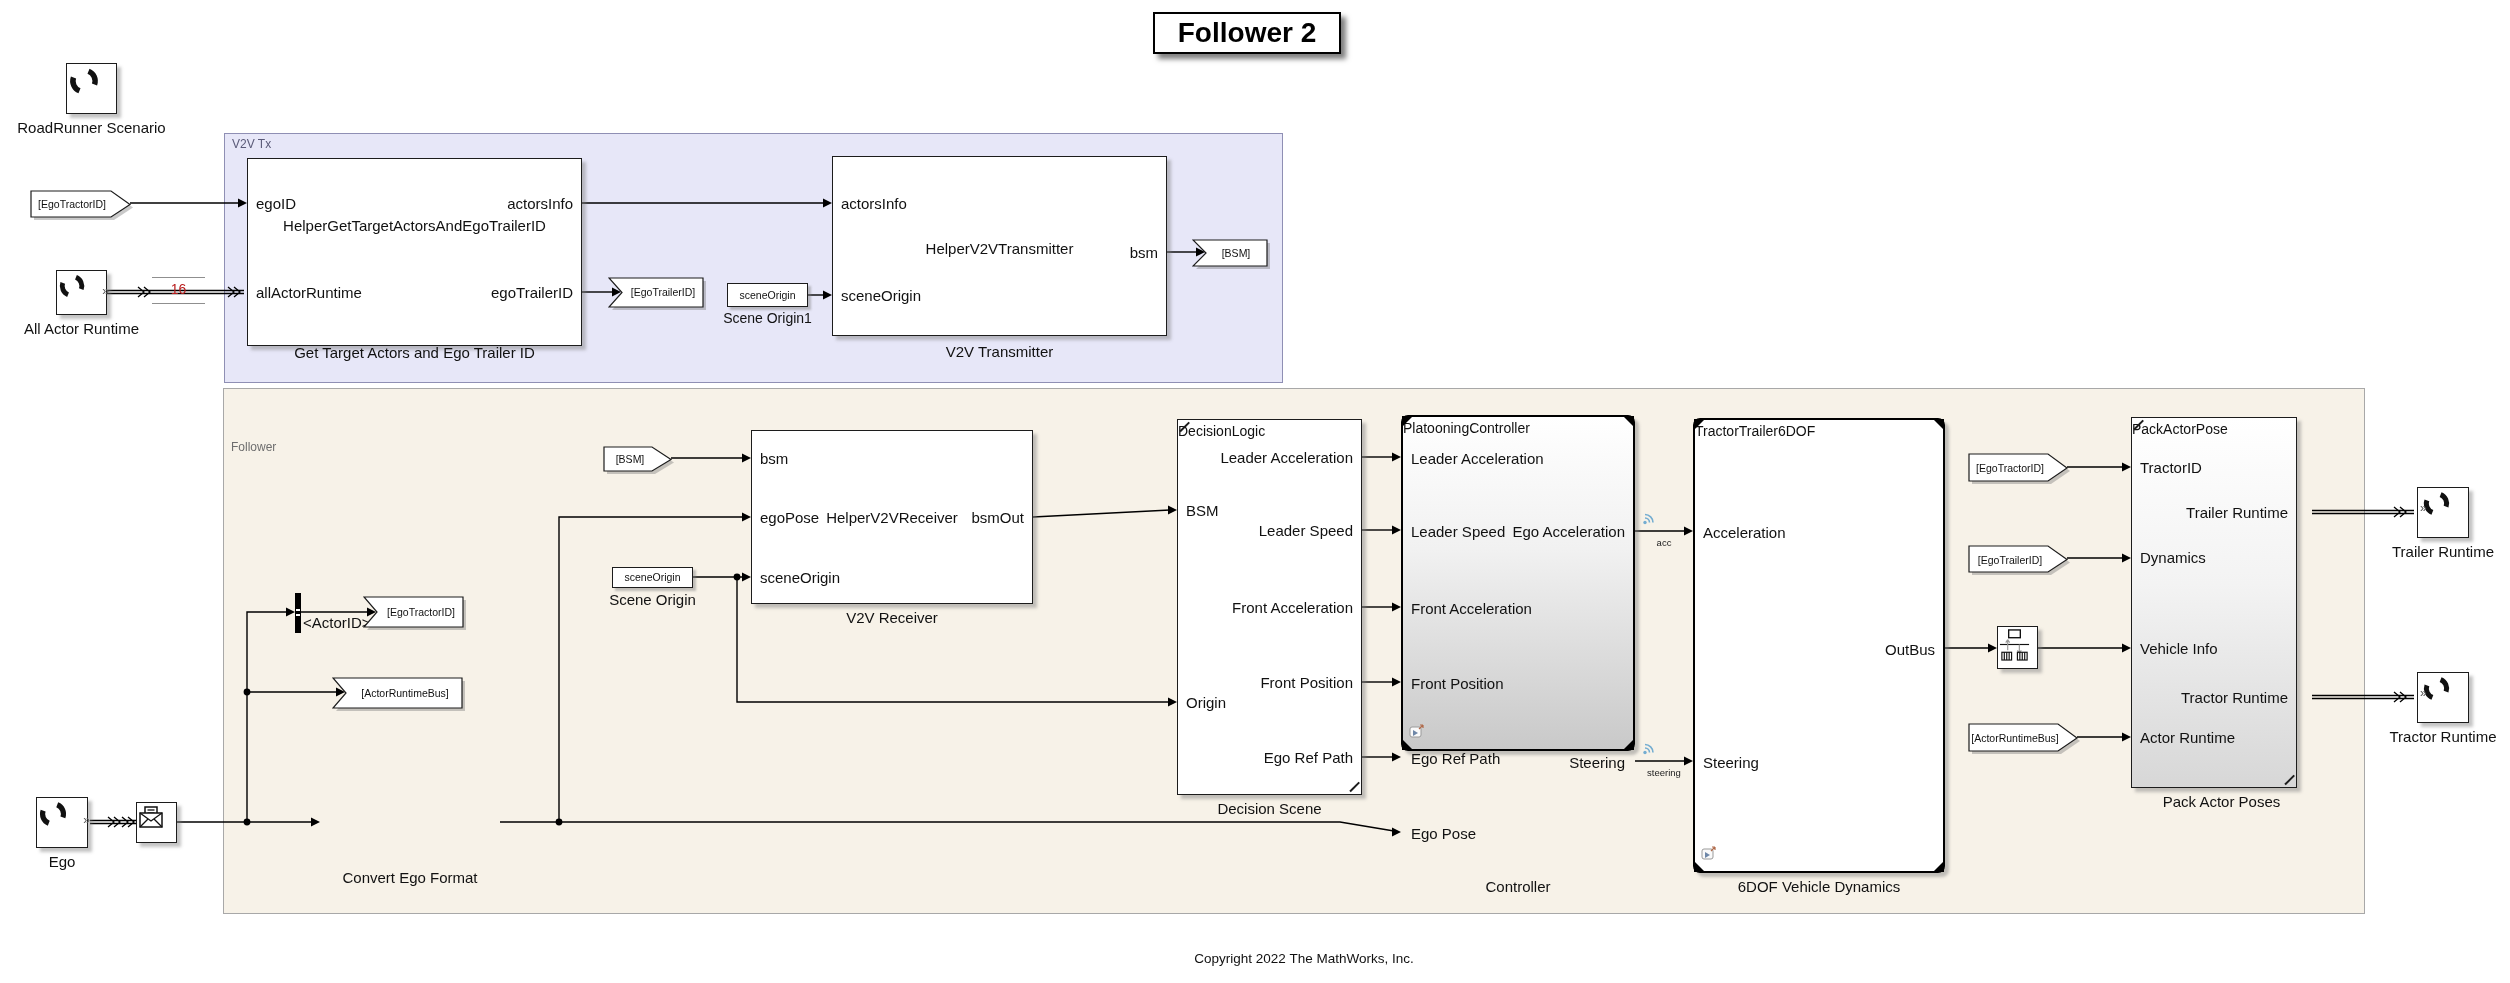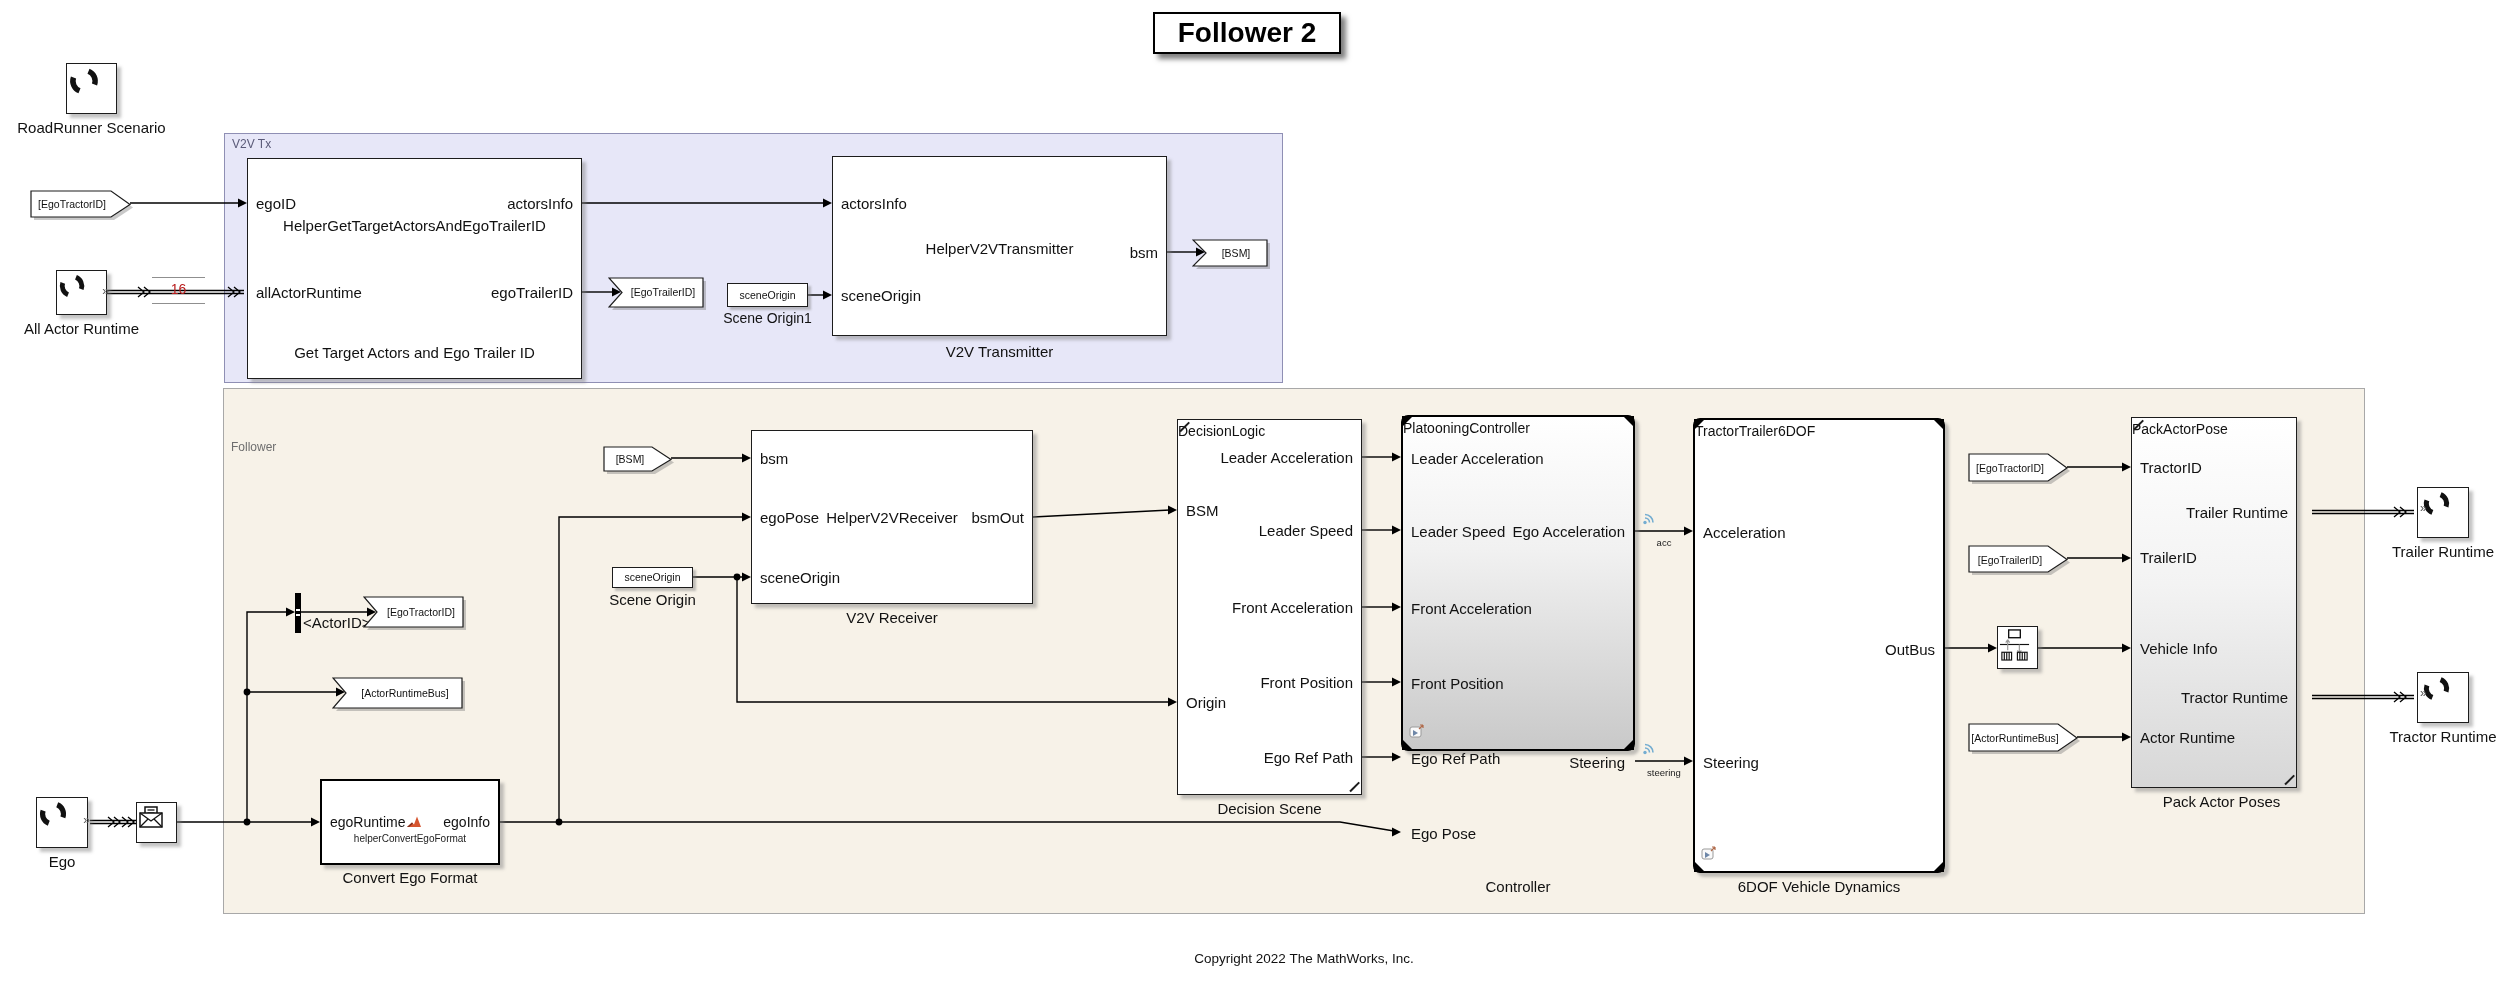--- a/index.html
+++ b/index.html
@@ -197,21 +197,21 @@
       </svg>
     </span>
     <span class="pbadge" style="right:-3px;top:13px;">»</span>
   </div>
   <div class="cap" style="left:0px;top:320px;width:163px;">All Actor Runtime</div>
 
   <div class="tick" style="left:152px;top:277px;width:53px;"></div>
   <div class="tick" style="left:152px;top:303px;width:53px;"></div>
   <div class="busnum" style="left:152px;top:281px;width:53px;">16</div>
 
-  <div class="blk" style="left:247px;top:158px;width:335px;height:221px;">
+  <div class="blk" style="left:247px;top:158px;width:335px;height:188px;">
     <span class="pl" style="top:36px;">egoID</span>
     <span class="pl" style="top:125px;">allActorRuntime</span>
     <span class="pr" style="top:36px;">actorsInfo</span>
     <span class="pr" style="top:125px;">egoTrailerID</span>
     <span class="bname" style="top:58px;">HelperGetTargetActorsAndEgoTrailerID</span>
   </div>
   <div class="cap" style="left:207px;top:344px;width:415px;">Get Target Actors and Ego Trailer ID</div>
 
   <svg class="tag" style="left:608px;top:277px;" width="101" height="35">
     <polygon points="4,4 98,4 98,33 4,33 17,18.5" fill="rgba(120,120,120,.4)"></polygon>
@@ -353,21 +353,21 @@
         </g>
       </svg>
     </span>
   </div>
 
   <div class="blk grad2" style="left:2131px;top:417px;width:166px;height:371px;">
     <div class="notch n-tl"></div>
     <div class="notch n-br"></div>
     <span class="btitle">PackActorPose</span>
     <span class="pl" style="top:41px;">TractorID</span>
-    <span class="pl" style="top:131px;">TrailerID</span>
+    <span class="pl" style="top:131px;">Dynamics</span>
     <span class="pl" style="top:222px;">Vehicle Info</span>
     <span class="pl" style="top:311px;">Actor Runtime</span>
     <span class="pr" style="top:86px;">Trailer Runtime</span>
     <span class="pr" style="top:271px;">Tractor Runtime</span>
   </div>
   <div class="cap" style="left:2091px;top:793px;width:261px;">Pack Actor Poses</div>
 
   <svg class="tag" style="left:1968px;top:453px;" width="105" height="33">
     <polygon points="4,4 83,4 102,18 83,31 4,31" fill="rgba(120,120,120,.4)"></polygon>
     <polygon points="1,1 80,1 99,15 80,28 1,28" fill="#fff" stroke="#1c1c1c" stroke-width="1.2"></polygon>
@@ -439,26 +439,15 @@
     <polygon points="4,4 103,4 103,34 4,34 17,19" fill="rgba(120,120,120,.4)"></polygon>
     <polygon points="1,1 100,1 100,31 1,31 14,16" fill="#fff" stroke="#1c1c1c" stroke-width="1.2"></polygon>
     <text x="58" y="20" text-anchor="middle">[EgoTractorID]</text>
   </svg>
   <svg class="tag" style="left:332px;top:677px;" width="136" height="36">
     <polygon points="4,4 133,4 133,34 4,34 17,19" fill="rgba(120,120,120,.4)"></polygon>
     <polygon points="1,1 130,1 130,31 1,31 14,16" fill="#fff" stroke="#1c1c1c" stroke-width="1.2"></polygon>
     <text x="73" y="20" text-anchor="middle">[ActorRuntimeBus]</text>
   </svg>
 
-  <div class="blk thick" style="left:320px;top:779px;width:180px;height:86px;">
-    <span class="pl" style="top:33px;font-size:14px;">egoRuntime</span>
-    <span class="badge" style="left:84px;top:34px;">
-      <svg width="16" height="14" viewBox="0 0 16 14">
-        <polygon points="1,12 6,7.5 8,9.5 11,1.5 15,12" fill="#d6552f"></polygon>
-        <polygon points="1,12 6,7.5 7,8.6 3.2,12" fill="#7e2f1e"></polygon>
-      </svg>
-    </span>
-    <span class="pr" style="top:33px;font-size:14px;">egoInfo</span>
-    <span class="sub" style="top:52px;">helperConvertEgoFormat</span>
-  </div>
   <div class="cap" style="left:280px;top:869px;width:260px;">Convert Ego Format</div>
 
 </div>
 
 </body></html>

